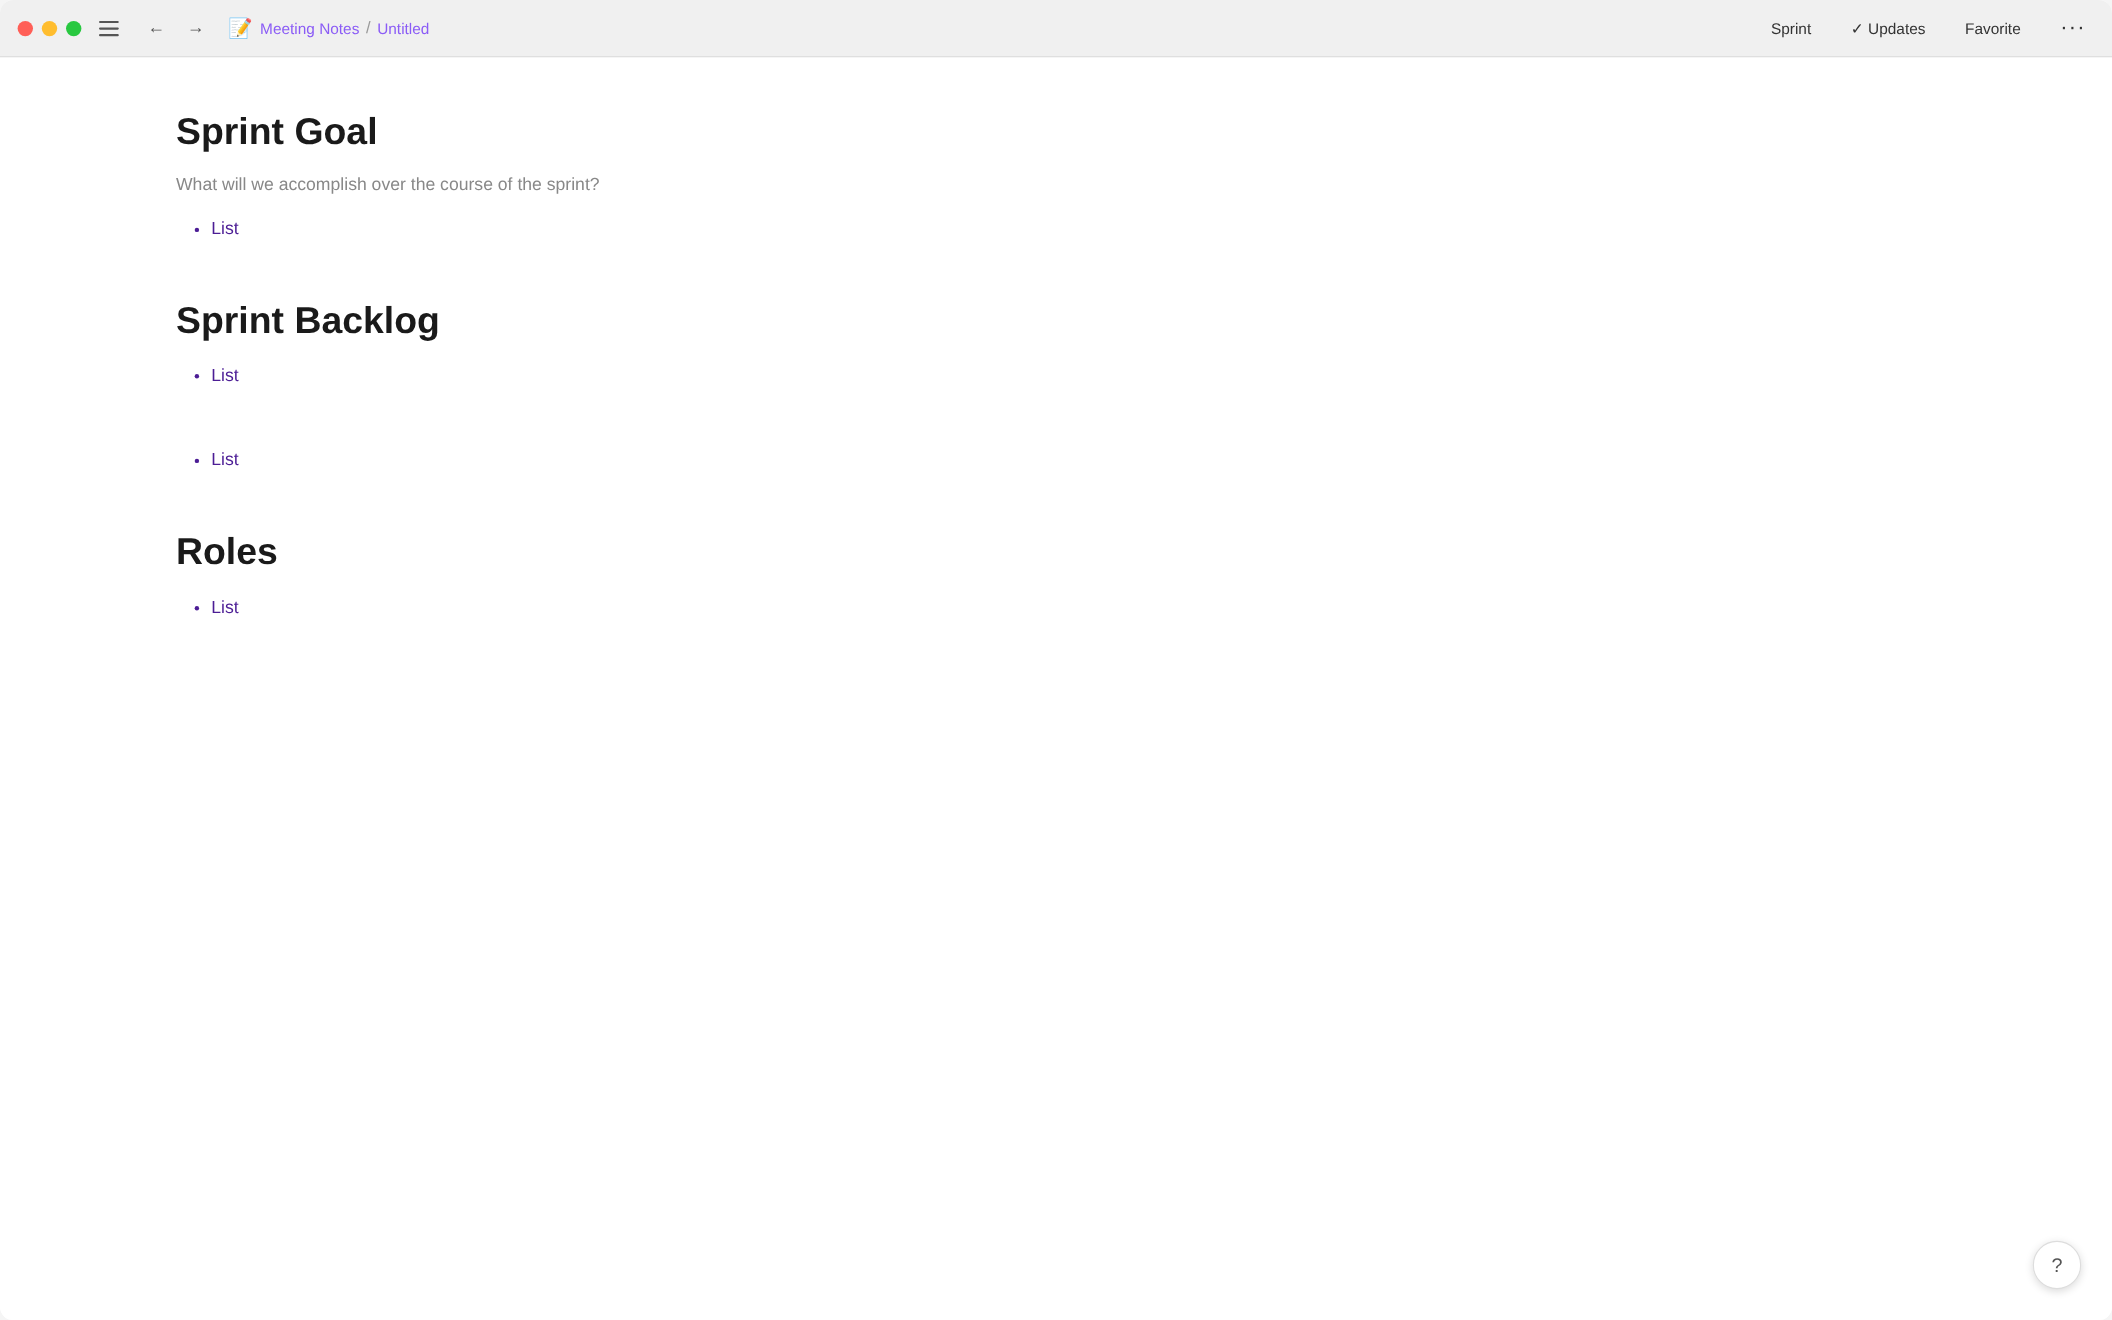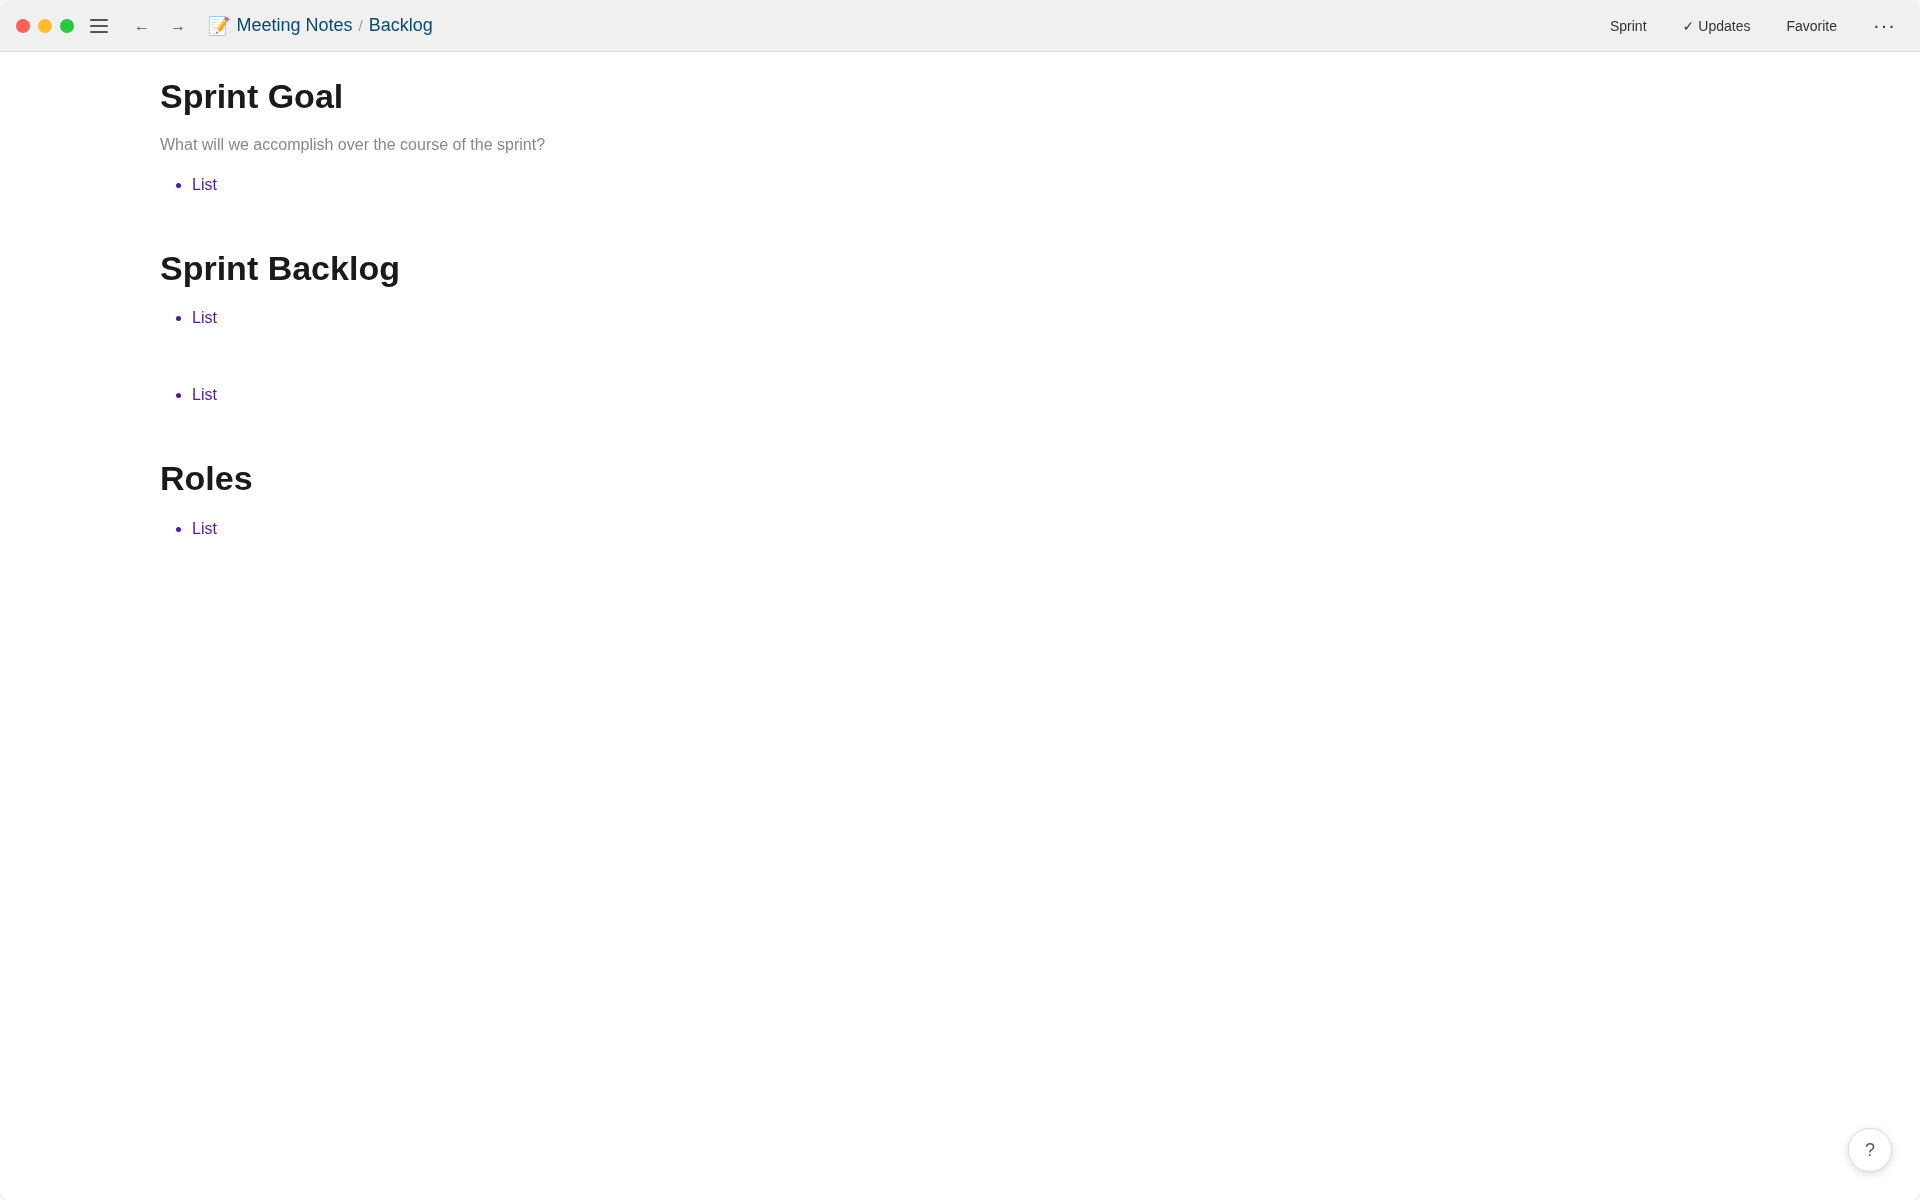--- a/index.html
+++ b/index.html
@@ -93,22 +93,22 @@
       display: flex;
       align-items: center;
       gap: 6px;
     }
 
     .breadcrumb-icon {
       font-size: 18px;
     }
 
     .breadcrumb-item {
-      font-size: 18px;
-      color: #0c4a6e;
+      font-size: 14px;
+      color: #8b5cf6;
       font-weight: 500;
     }
 
     .breadcrumb-sep {
       color: #999;
       font-size: 15px;
     }
 
     .titlebar-actions {
       margin-left: auto;
@@ -143,21 +143,21 @@
       background: none;
       border: none;
       padding: 4px 8px;
       border-radius: 4px;
     }
 
     
     .content {
       flex: 1;
       overflow-y: auto;
-      padding: 24px 160px;
+      padding: 48px 160px;
       background: #ffffff;
     }
 
     .section {
       margin-bottom: 48px;
     }
 
     .section-heading {
       font-size: 34px;
       font-weight: 700;
@@ -224,21 +224,21 @@
 
     <div class="nav-buttons">
       <button class="nav-btn">←</button>
       <button class="nav-btn">→</button>
     </div>
 
     <div class="breadcrumb">
       <span class="breadcrumb-icon">📝</span>
       <span class="breadcrumb-item">Meeting Notes</span>
       <span class="breadcrumb-sep">/</span>
-      <span class="breadcrumb-item">Backlog</span>
+      <span class="breadcrumb-item">Untitled</span>
     </div>
 
     <div class="titlebar-actions">
       <button class="action-btn">Sprint</button>
       <button class="action-btn">
         <span class="check-icon">✓</span>
         <span>Updates</span>
       </button>
       <button class="action-btn">Favorite</button>
       <button class="more-btn">···</button>

